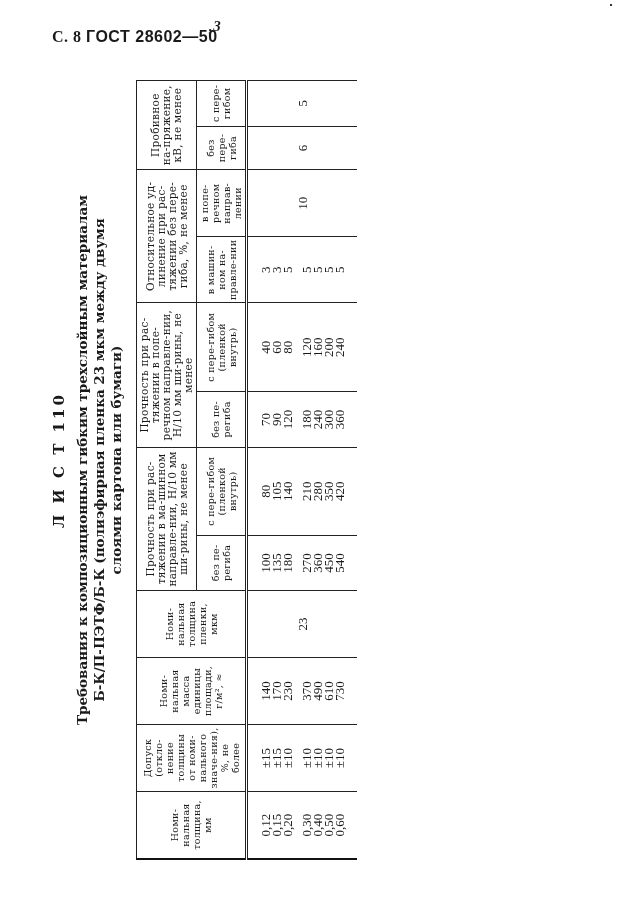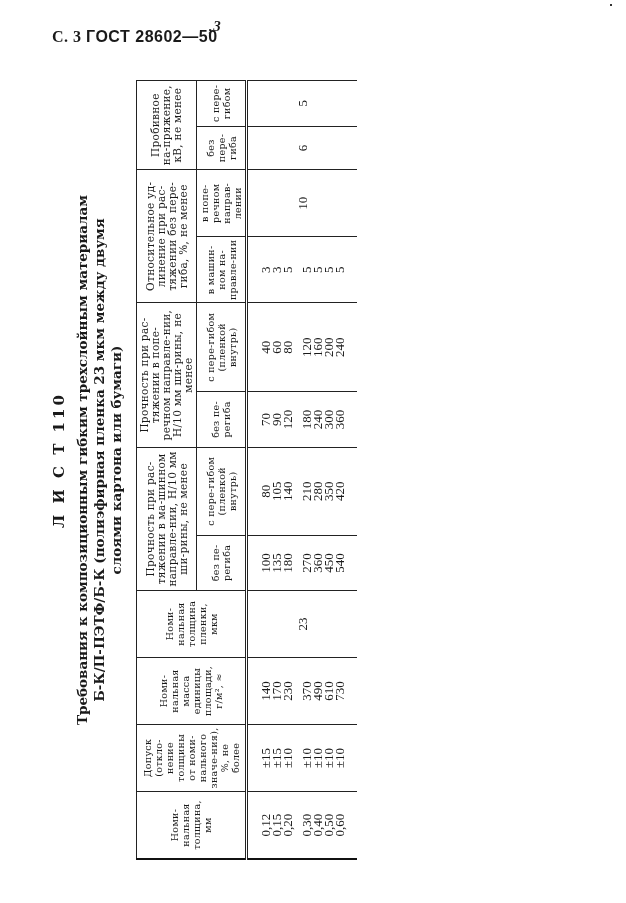--- a/index.html
+++ b/index.html
@@ -30,21 +30,21 @@
             padding:12px 2px; border-top:none; border-bottom:none; }
   table.t tbody td.sp { vertical-align:middle; }
   .grp { display:block; }
   .gap { display:block; height:8px; }
   table.t { border-left:2px solid #111; }
 </style>
 </head>
 <body>
 
 <div class="header">
-  <span>С. 3</span>
+  <span>С. 8</span>
   <span class="num">ГОСТ 28602—50</span>
   <span class="mark">,3</span>
 </div>
 <div class="speck" style="left:610px;top:4px;"></div>
 
 <div class="rot">
   <div class="titles">
     <div class="sheet">Л И С Т 110</div>
     <div class="cap">
       <div>Требования к композиционным гибким трехслойным материалам</div>

